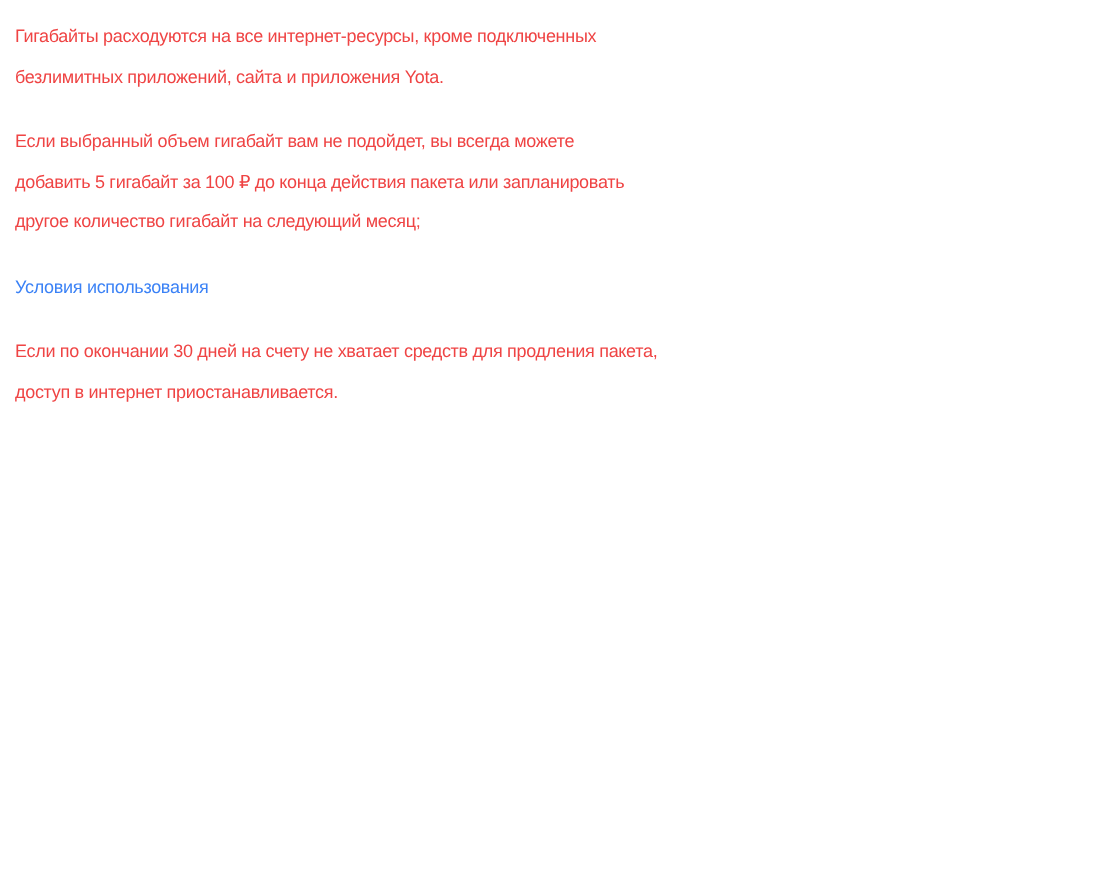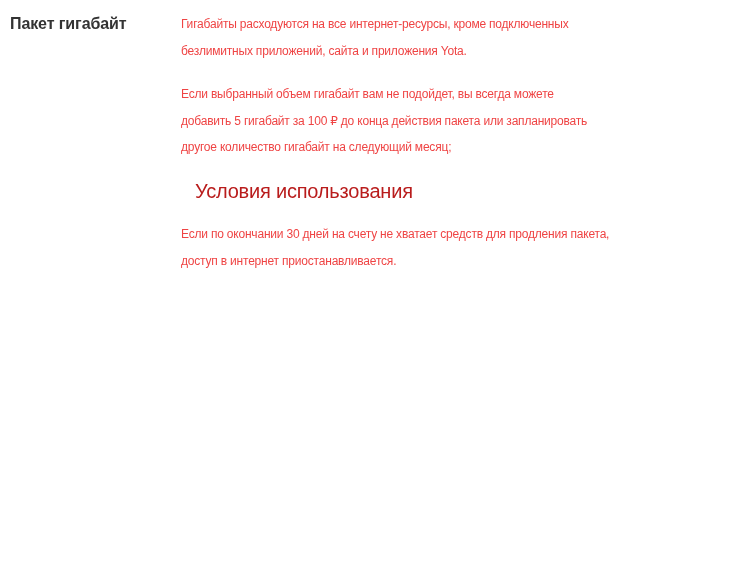--- a/index.html
+++ b/index.html
@@ -39,36 +39,33 @@
   }
   .para {
     margin: 0 0 17px 0;
     font-size: 12px;
     line-height: 26.5px;
     letter-spacing: -0.2px;
     white-space: pre;
     color: #ef4444;
   }
   .subheading {
-    margin: 0 0 17px 14px;
-    font-size: 20px;
+    margin: 0 0 17px 0;
+    font-size: 12px;
     font-weight: normal;
     line-height: 26.5px;
     letter-spacing: -0.2px;
-    color: #b91c1c;
+    color: #3b82f6;
     white-space: pre;
   }
 </style>
 </head>
 <body>
 
 <div class="row">
-  <div class="label-col">
-    <h2 class="row-label">Пакет гигабайт</h2>
-  </div>
   <div class="content-col">
     <p class="para">Гигабайты расходуются на все интернет-ресурсы, кроме подключенных
 безлимитных приложений, сайта и приложения Yota.</p>
     <p class="para">Если выбранный объем гигабайт вам не подойдет, вы всегда можете
 добавить 5 гигабайт за 100 ₽ до конца действия пакета или запланировать
 другое количество гигабайт на следующий месяц;</p>
     <h3 class="subheading">Условия использования</h3>
     <p class="para">Если по окончании 30 дней на счету не хватает средств для продления пакета,
 доступ в интернет приостанавливается.</p>
   </div>

